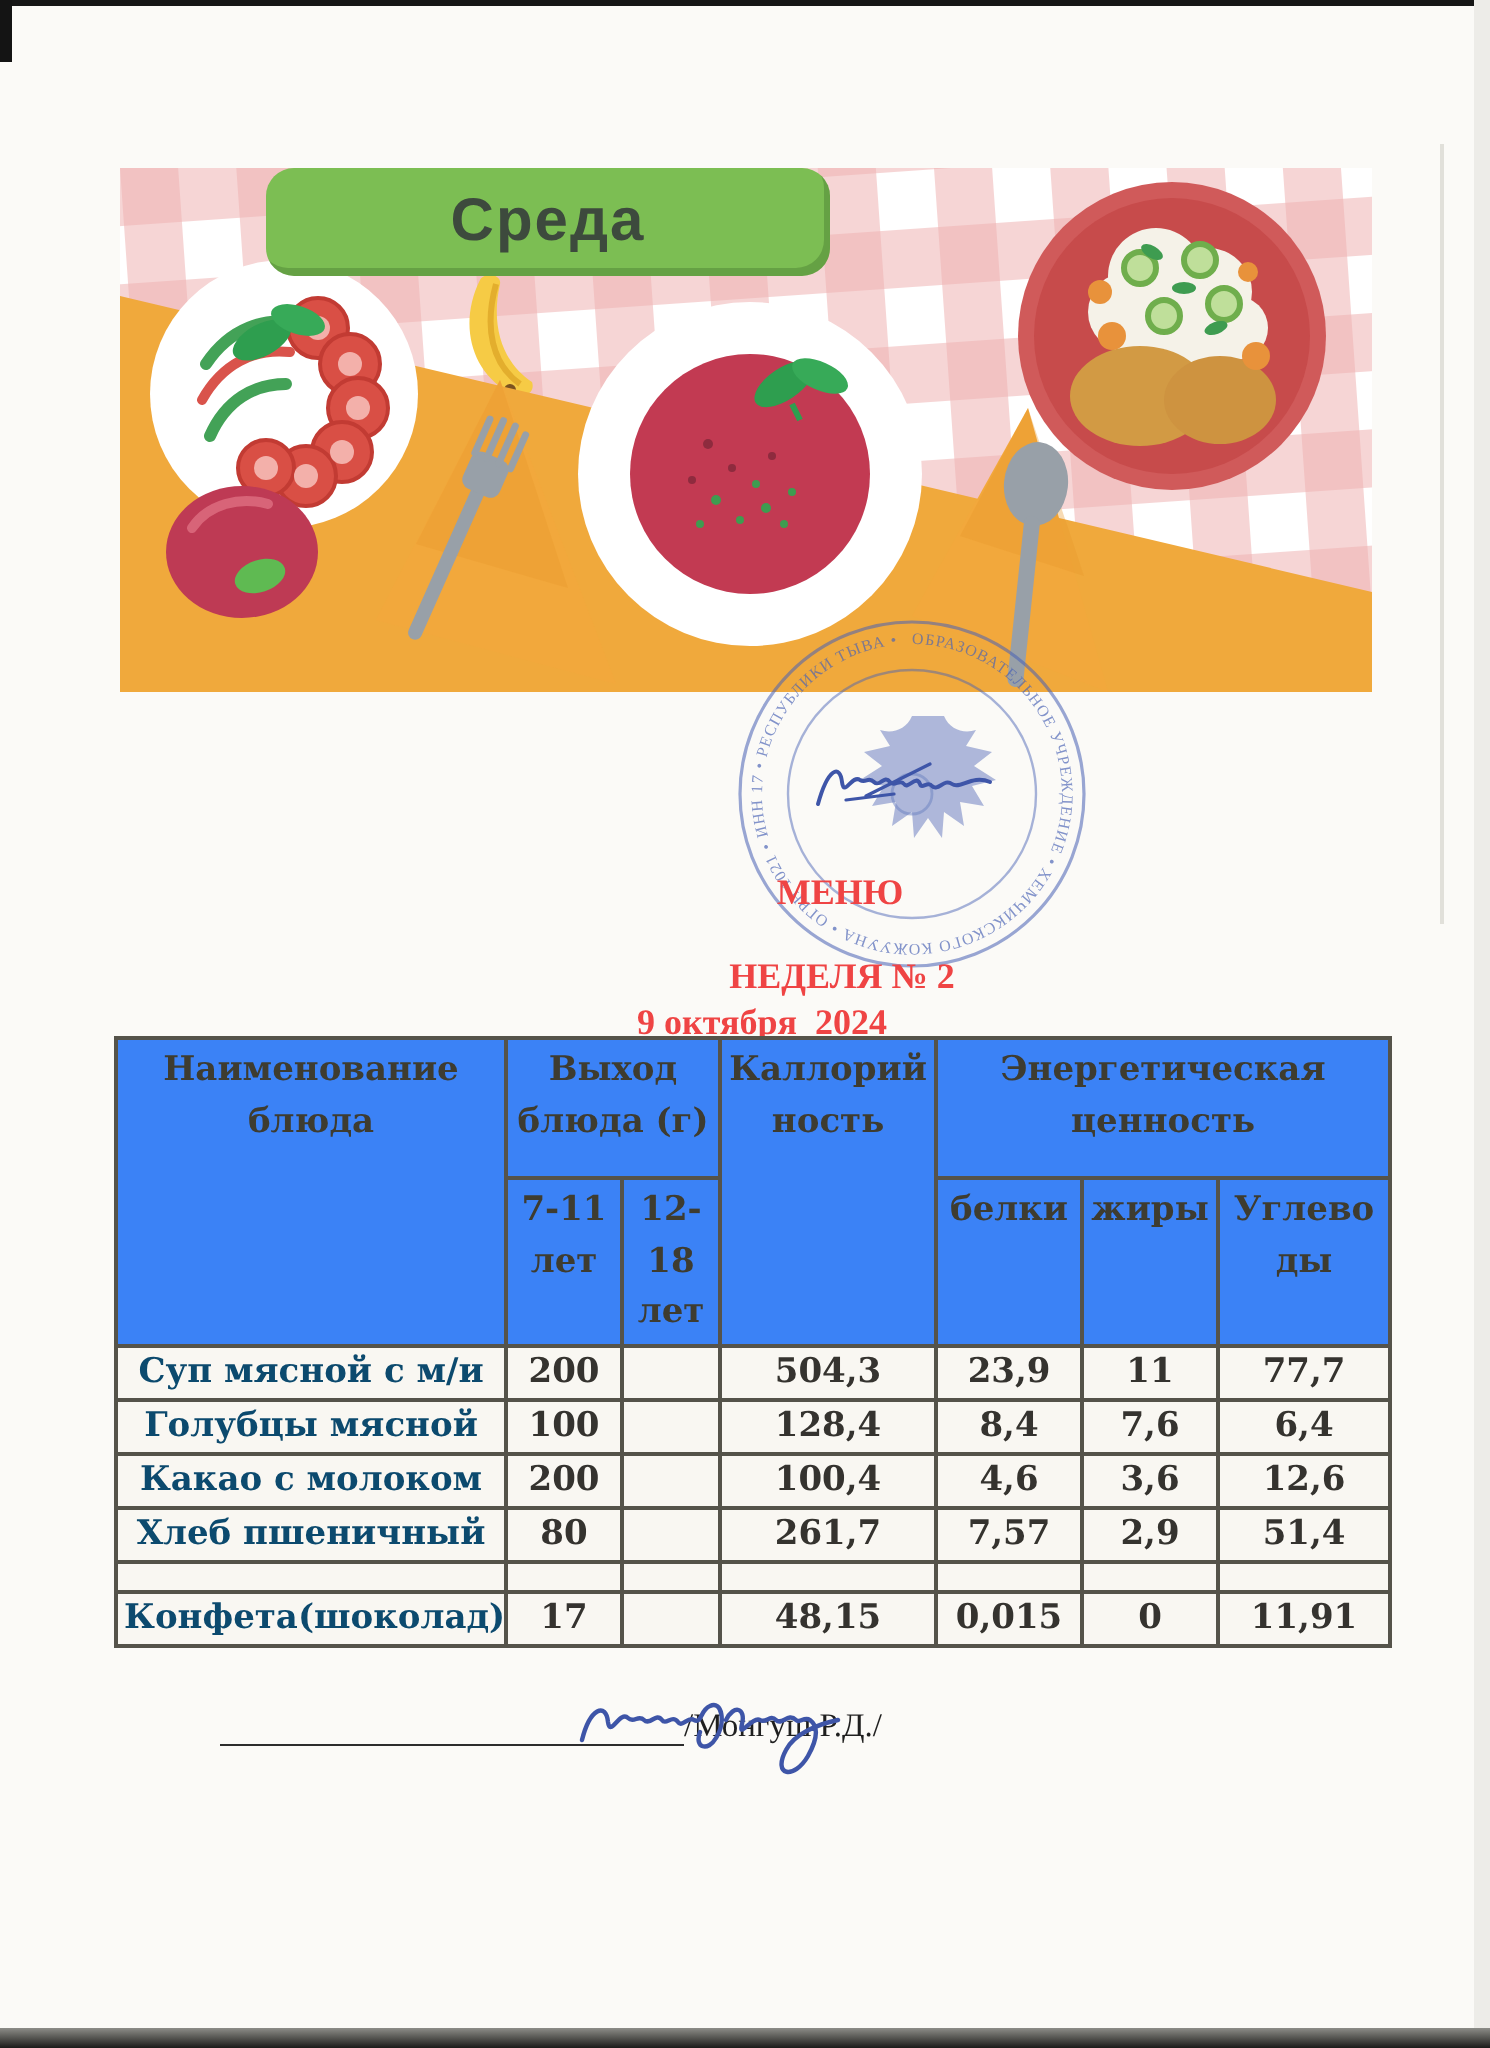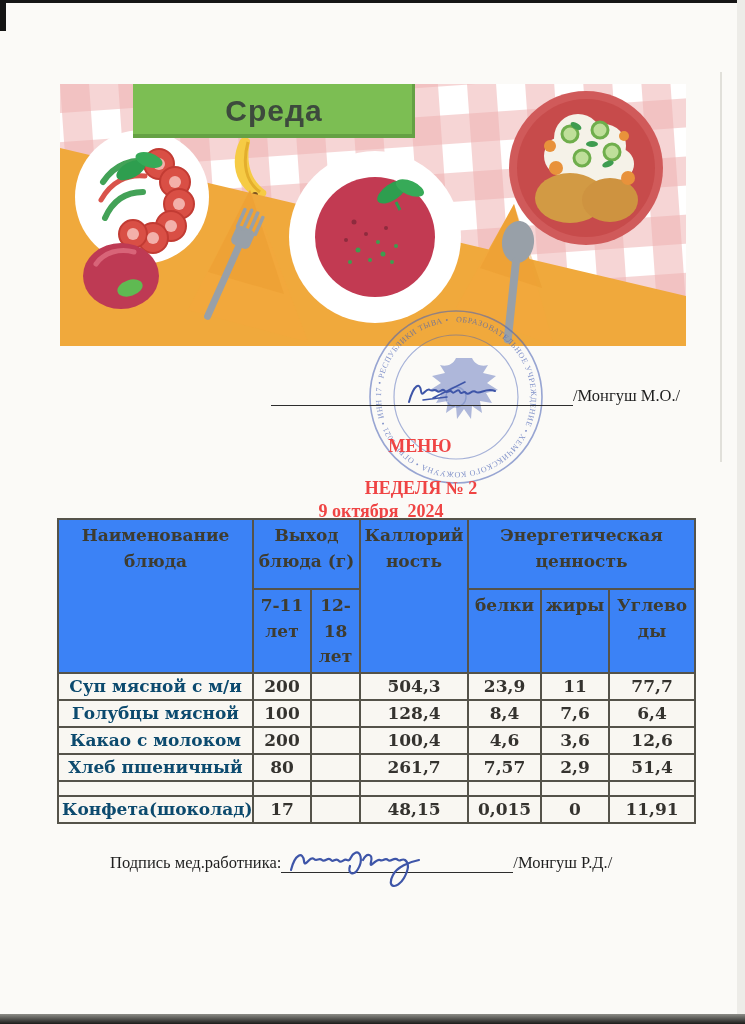--- a/index.html
+++ b/index.html
@@ -16,21 +16,21 @@
   .edge-right{position:absolute;left:737px;top:0;width:8px;height:1024px;background:#EDECE8;}
   .fold-line{position:absolute;left:720px;top:72px;width:2px;height:390px;background:#E1E0DA;}
 
   
   .illustration{position:absolute;left:60px;top:84px;width:626px;height:262px;}
   .weekday-banner{
     position:absolute;left:133px;top:84px;width:282px;height:54px;
     background:#7CBE53;box-shadow:inset -3px -4px 0 rgba(60,110,40,.35);
     display:flex;align-items:center;justify-content:center;
     font-family:"Liberation Sans", sans-serif;font-weight:bold;font-size:30px;
-    letter-spacing:1px;color:#3D4A3D;
+    letter-spacing:1px;color:#3D4A3D;border-radius:14px;
   }
 
   
   .stamp{position:absolute;left:365px;top:306px;width:182px;height:182px;opacity:.8;}
 
   
   .approval-text{position:absolute;left:271px;top:361px;font-size:17.5px;color:#1e1e1e;white-space:pre;}
   .approval-line{position:absolute;left:271px;top:385px;display:flex;align-items:flex-end;
     font-size:16.5px;color:#1e1e1e;}
   .sig-underline{display:inline-block;width:302px;height:20px;border-bottom:1.6px solid #2d2d2d;}
@@ -203,24 +203,20 @@
     </defs>
     <circle cx="91" cy="91" r="86" fill="none" stroke="#4A63B5" stroke-width="1.6" opacity="0.7"></circle>
     <circle cx="91" cy="91" r="62" fill="none" stroke="#4A63B5" stroke-width="1.2" opacity="0.6"></circle>
     <text font-size="8" fill="#4A63B5" letter-spacing="0.6" opacity="0.85" font-family="Liberation Serif, serif">
       <textPath href="#ringPath">ОБРАЗОВАТЕЛЬНОЕ УЧРЕЖДЕНИЕ • ХЕМЧИКСКОГО КОЖУУНА • ОГРН 1021 • ИНН 17 • РЕСПУБЛИКИ ТЫВА •</textPath>
     </text>
     <path opacity="0.55" fill="#4A63B5" d="M91 52 c-3 7 -10 9 -16 7 l5 8 -13 3 9 7 -11 7 12 3 -6 10 12 -2 -2 12 10 -7 1 13 7 -10 7 10 1 -13 10 7 -2 -12 12 2 -6 -10 12 -3 -11 -7 9 -7 -13 -3 5 -8 c-6 2 -13 0 -16 -7 z"></path>
     <circle cx="91" cy="91" r="10" fill="none" stroke="#4A63B5" stroke-width="1.4" opacity="0.5"></circle>
   </svg>
 
-  <div class="approval-line">
-    <span class="sig-underline"></span>
-      <span>/Монгуш М.О./</span>
-  </div>
   <svg class="director-signature" width="95" height="36" viewBox="0 0 95 36">
     <path d="M4 28 C9 10 15 8 16 17 C17 25 21 13 25 16 C28 18 29 14 32 17 C35 20 37 13 40 17
              C42 20 45 15 47 18 C49 21 53 13 55 18 C56 21 59 16 61 19 C64 22 67 15 71 18
              C75 21 81 13 90 17" fill="none" stroke="#3E55A8" stroke-width="2" stroke-linecap="round"></path>
     <path d="M28 24 L60 8 M18 26 L42 23" fill="none" stroke="#3E55A8" stroke-width="1.6" stroke-linecap="round"></path>
   </svg>
 
   <div class="rtitle" style="left:420px;top:436px;">МЕНЮ</div>
   <div class="rtitle" style="left:421px;top:478px;">НЕДЕЛЯ № 2</div>
   <div class="rtitle" style="left:381px;top:501px;">9 октября  2024</div>
@@ -302,21 +298,20 @@
         <td></td>
         <td>48,15</td>
         <td>0,015</td>
         <td>0</td>
         <td>11,91</td>
       </tr>
     </tbody>
   </table>
 
   <div class="footer-line">
-    <span>Подпись мед.работника:</span>
       <span class="sig-underline short"></span>
       <span>/Монгуш Р.Д./</span>
   </div>
   <svg class="med-signature" width="160" height="52" viewBox="0 0 160 52">
     <path d="M8 32 C12 16 20 13 21 23 C22 31 27 17 31 21 C34 24 36 19 39 22 C42 25 45 18 48 22
              C50 25 53 19 56 23 C58 26 61 20 64 22 C68 24 67 17 72 15 C78 12 80 23 75 31 C71 38 64 36 67 28
              M80 22 C84 14 90 16 88 24 C86 32 93 20 97 22 C100 24 102 19 105 22 C108 25 111 18 115 22
              C117 24 119 20 122 22 C126 25 126 31 121 40 C114 52 103 50 110 37 C114 29 126 24 136 22" fill="none" stroke="#3E55A8" stroke-width="2.2" stroke-linecap="round"></path>
   </svg>
 

